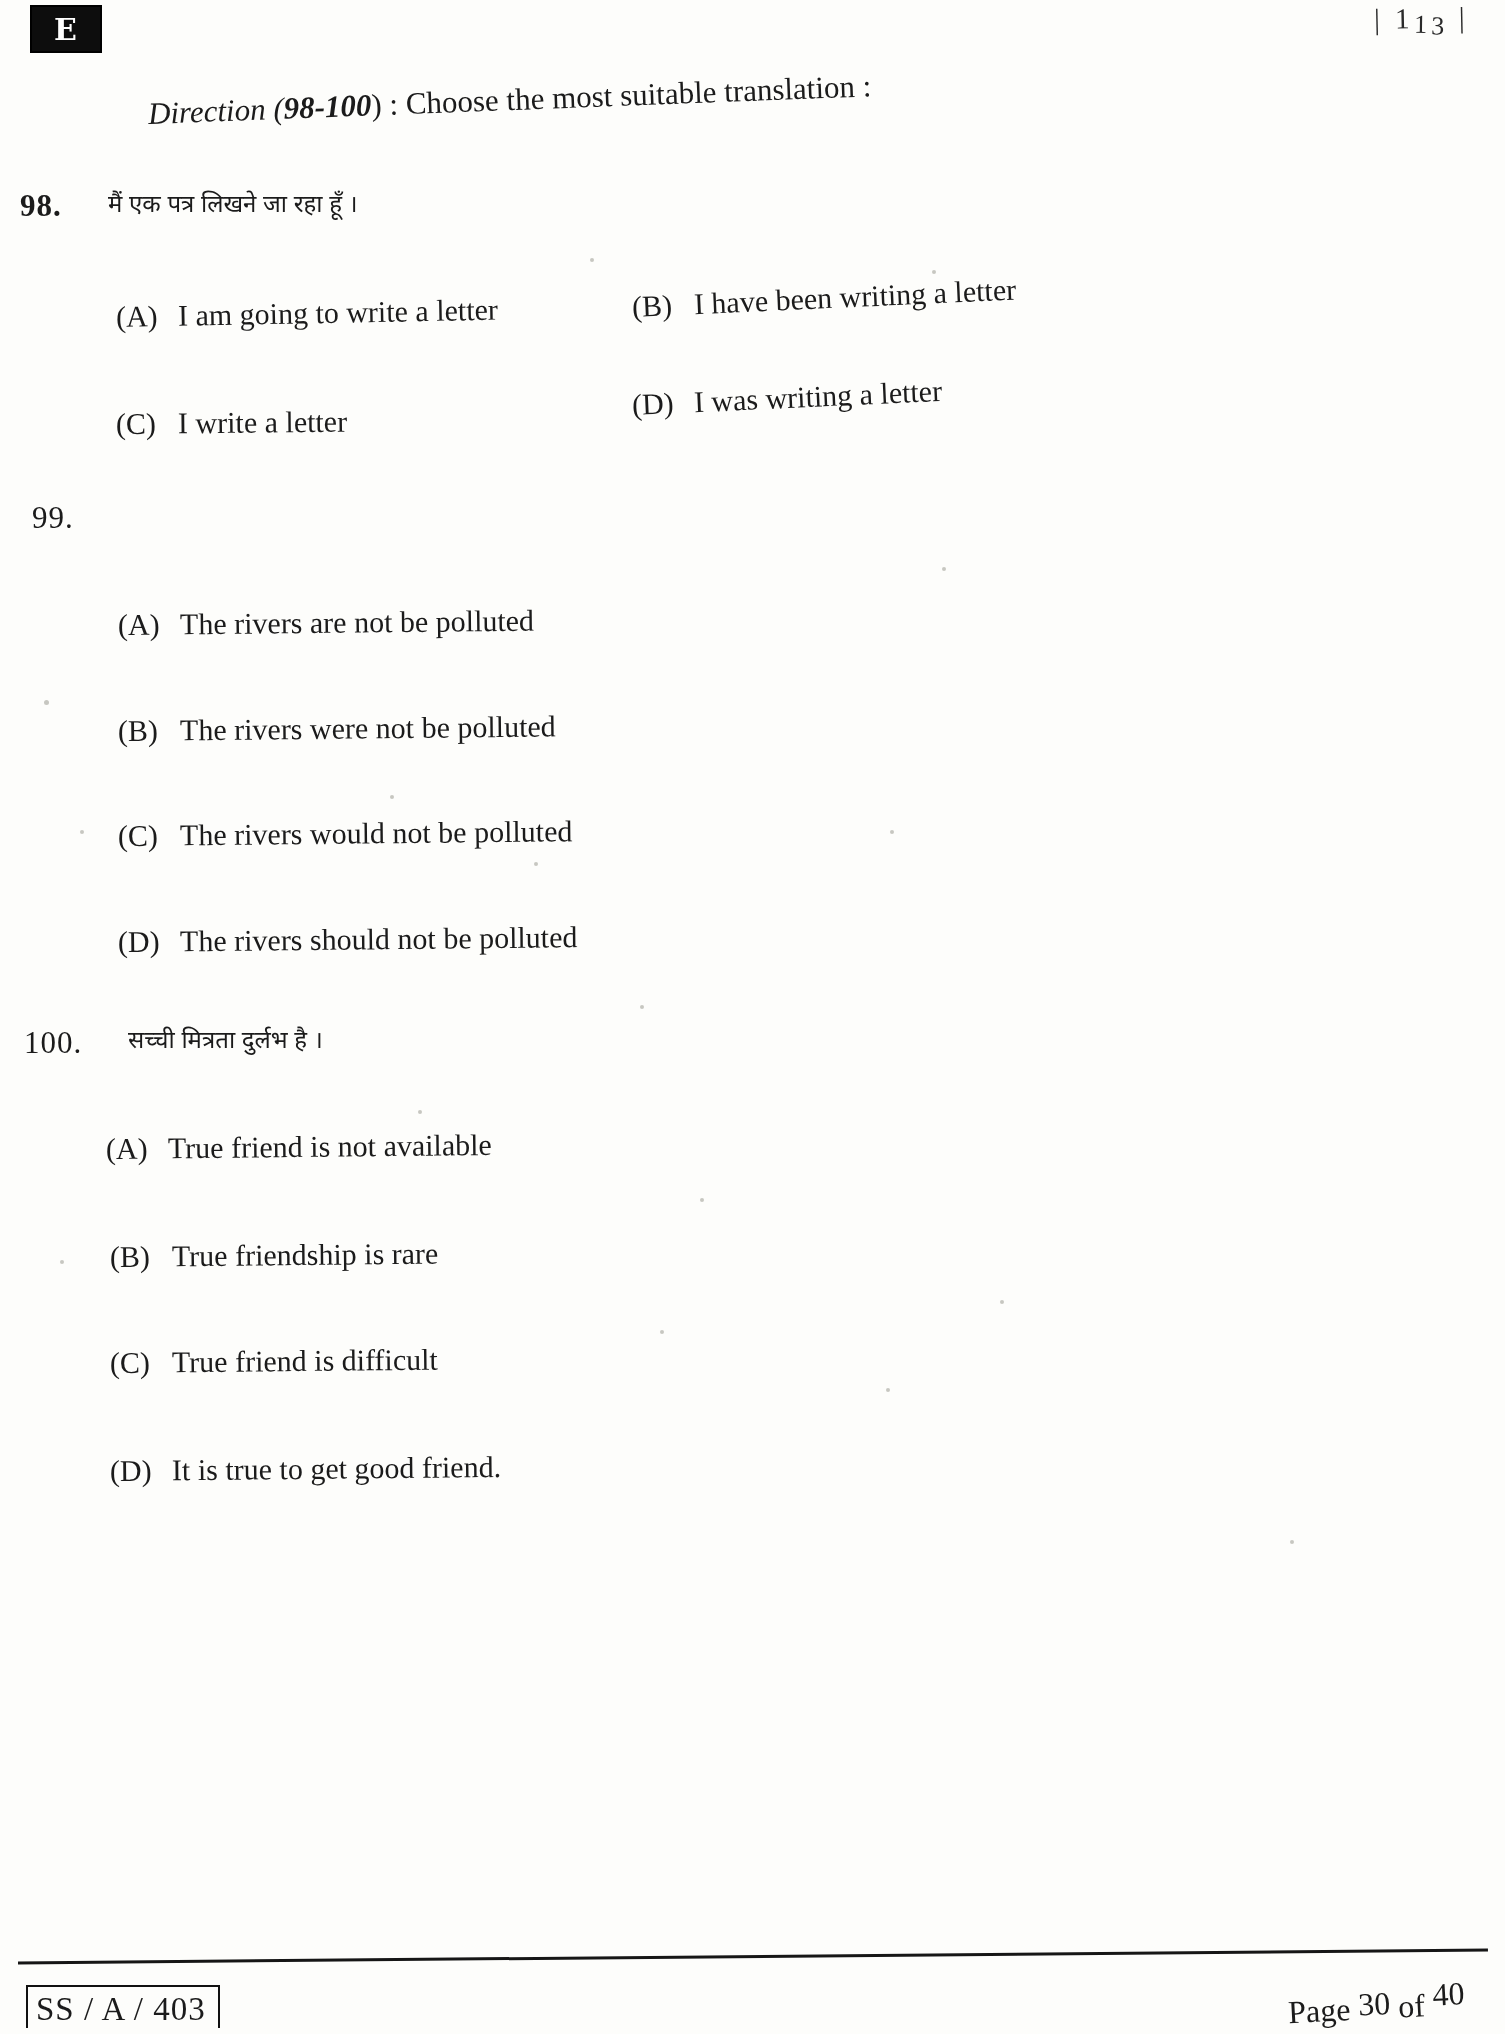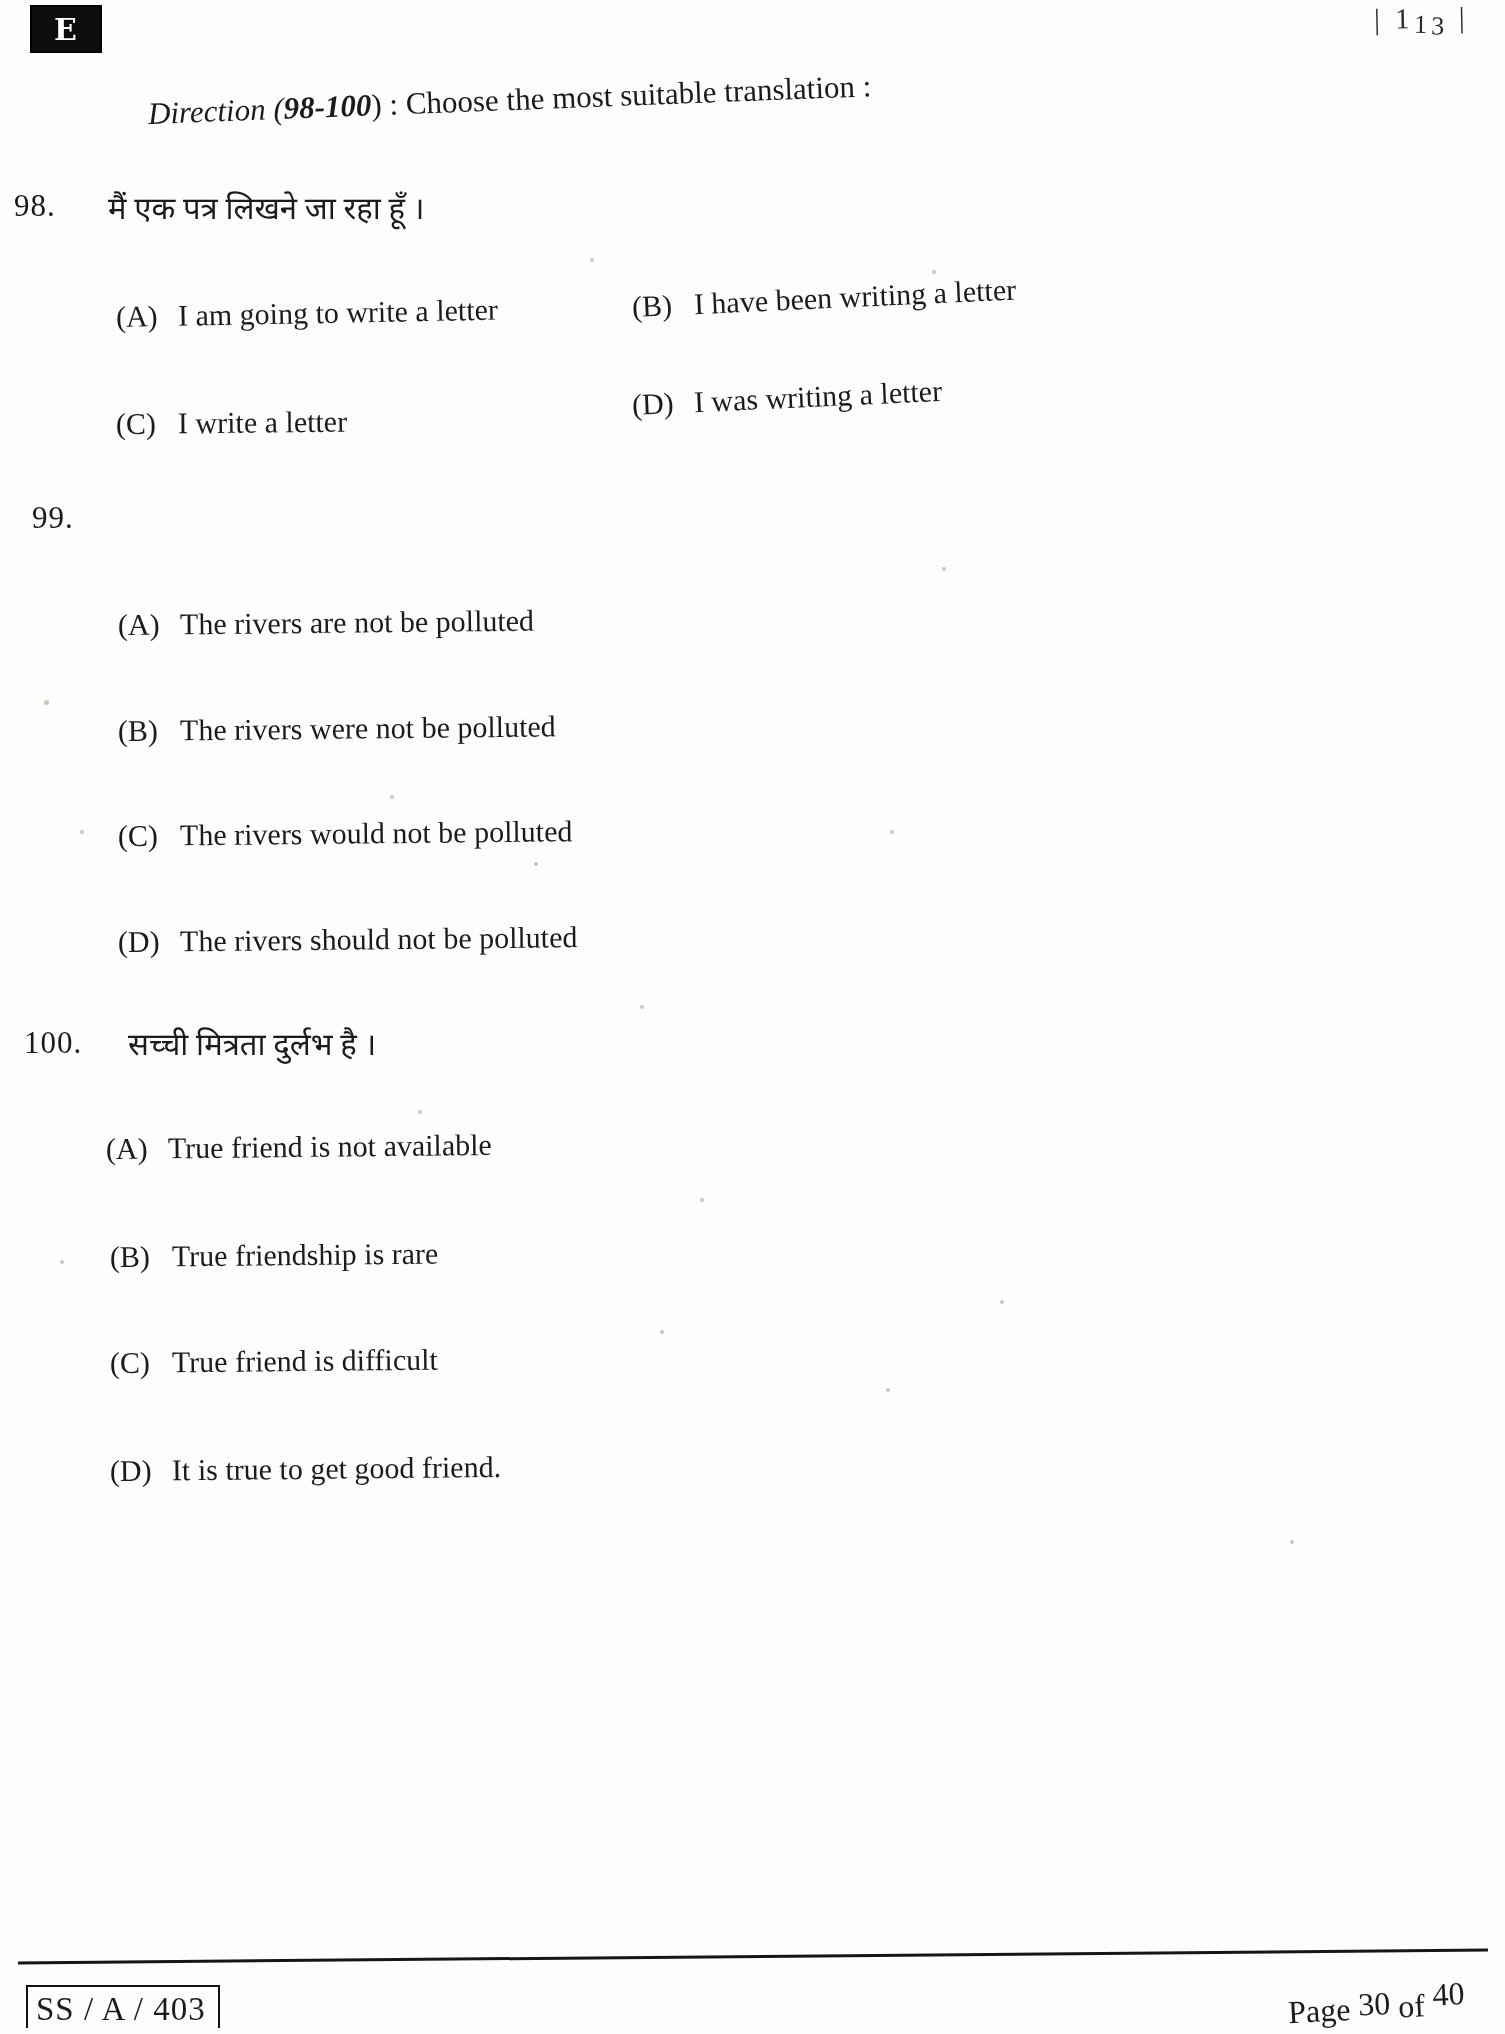--- a/index.html
+++ b/index.html
@@ -77,22 +77,22 @@
 
   
   .qnum {
     position: absolute;
     font-size: 31px;
     font-family: "Liberation Serif", serif;
     letter-spacing: 1px;
   }
   .qtext {
     position: absolute;
-    font-size: 31px;
-    font-family: Liberation Serif, serif;
+    font-size: 24px;
+    font-family: Liberation Sans, sans-serif;
     font-weight: 500;
     letter-spacing: 0px;
   }
   .opt {
     position: absolute;
     font-size: 30px;
     white-space: nowrap;
   }
   .opt .lbl {
     display: inline-block;
@@ -164,21 +164,21 @@
   <div class="page-code">
     <span class="bar">|</span>
     <span class="d1">1</span><span class="d2">1</span><span class="d3">3</span>
     <span class="bar">|</span>
   </div>
 
   <div class="direction">
     <span class="ital">Direction (</span><span class="rng">98-100</span><span>) : Choose the most suitable translation :</span>
   </div>
 
-  <div class="qnum" style="left:14px; top:188px;">98.</div>
+  <div class="qnum" style="left:20px; top:188px;font-weight:bold;">98.</div>
   <div class="qtext" style="left:108px; top:186px;">मैं एक पत्र लिखने जा रहा हूँ ।</div>
 
   <div class="opt rot-a" style="left:116px; top:300px;">
     <span class="lbl">(A)</span><span class="txt">I am going to write a letter</span>
   </div>
   <div class="opt rot-b" style="left:632px; top:290px;">
     <span class="lbl">(B)</span><span class="txt">I have been writing a letter</span>
   </div>
   <div class="opt rot-c" style="left:116px; top:407px;">
     <span class="lbl">(C)</span><span class="txt">I write a letter</span>

